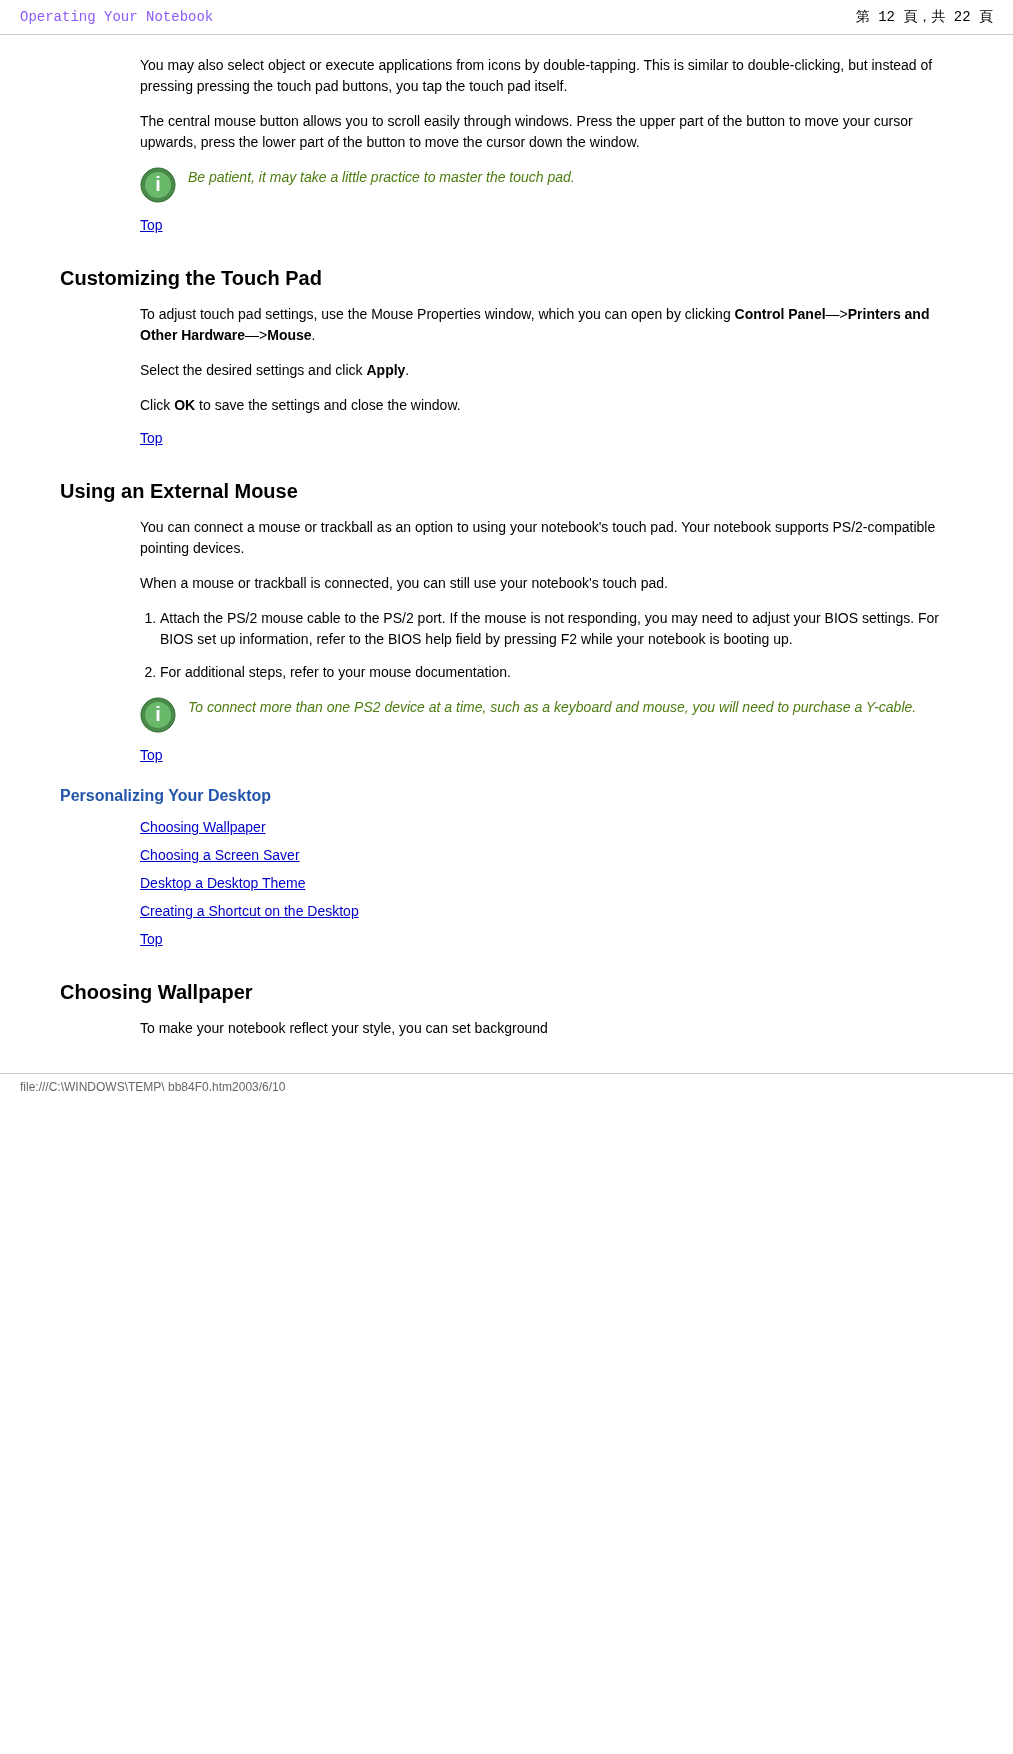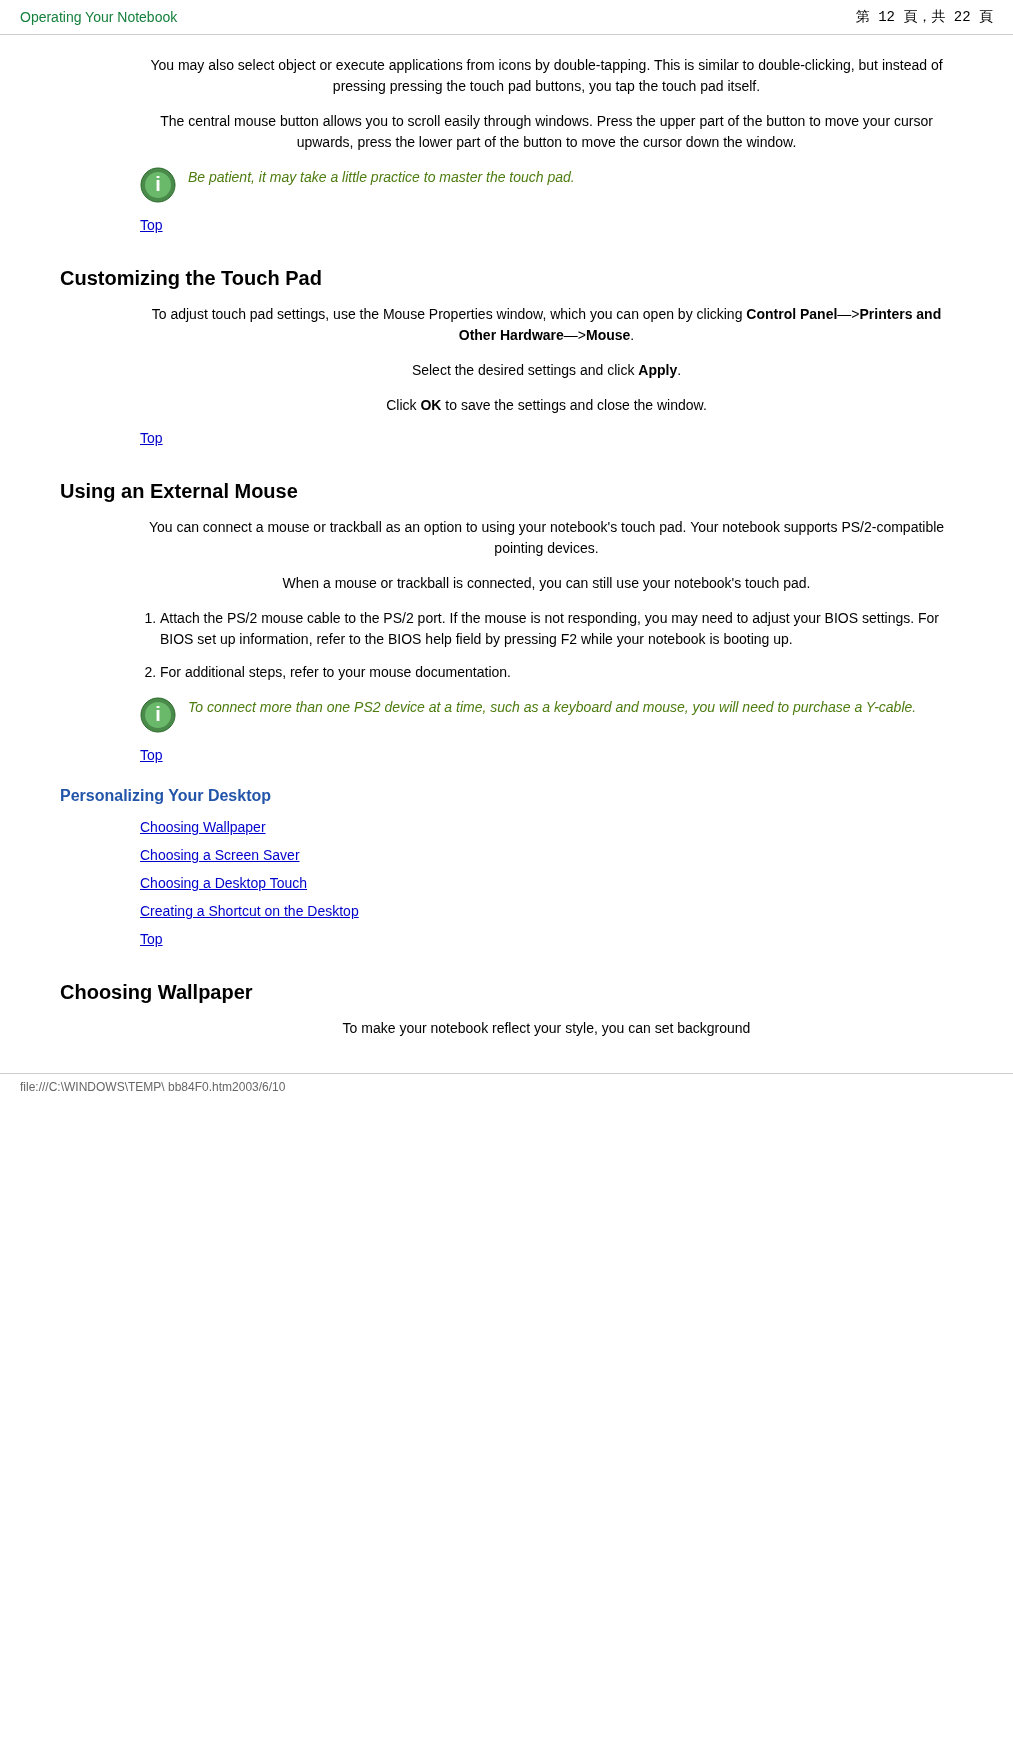--- a/index.html
+++ b/index.html
@@ -20,42 +20,42 @@
       display: flex;
       justify-content: space-between;
       align-items: center;
       padding: 8px 20px 8px 20px;
       border-bottom: 1px solid #ccc;
       background: #fff;
     }
 
     .page-header-title {
       font-size: 14px;
-      color: #15803d;
+      color: #8b5cf6;
+      font-family: Liberation Mono, monospace;
     }
 
     .page-header-page {
       font-size: 14px;
       color: #000;
       font-family: Liberation Mono, monospace;
     }
 
     .content {
       padding: 20px 60px 20px 60px;
     }
 
     .section-indent {
       padding-left: 80px;
       margin-bottom: 14px;
     }
 
     p {
       margin-bottom: 14px;
       line-height: 1.5;
-      text-align: center;
     }
 
     .note-block {
       display: flex;
       align-items: flex-start;
       gap: 12px;
       margin-bottom: 14px;
       padding-left: 80px;
     }
 
@@ -197,21 +197,21 @@
   </div>
 
   
   <a class="top-link" href="#">Top</a>
 
   
   <h2 class="section-heading-blue">Personalizing Your Desktop</h2>
 
   <a class="link-item" href="#">Choosing Wallpaper</a>
   <a class="link-item" href="#">Choosing a Screen Saver</a>
-  <a class="link-item" href="#">Choosing a Desktop Touch</a>
+  <a class="link-item" href="#">Desktop a Desktop Theme</a>
   <a class="link-item" href="#">Creating a Shortcut on the Desktop</a>
 
   
   <a class="top-link" href="#">Top</a>
 
   
   <h2 class="section-heading">Choosing Wallpaper</h2>
 
   <div class="section-indent">
     <p>To make your notebook reflect your style, you can set background</p>

